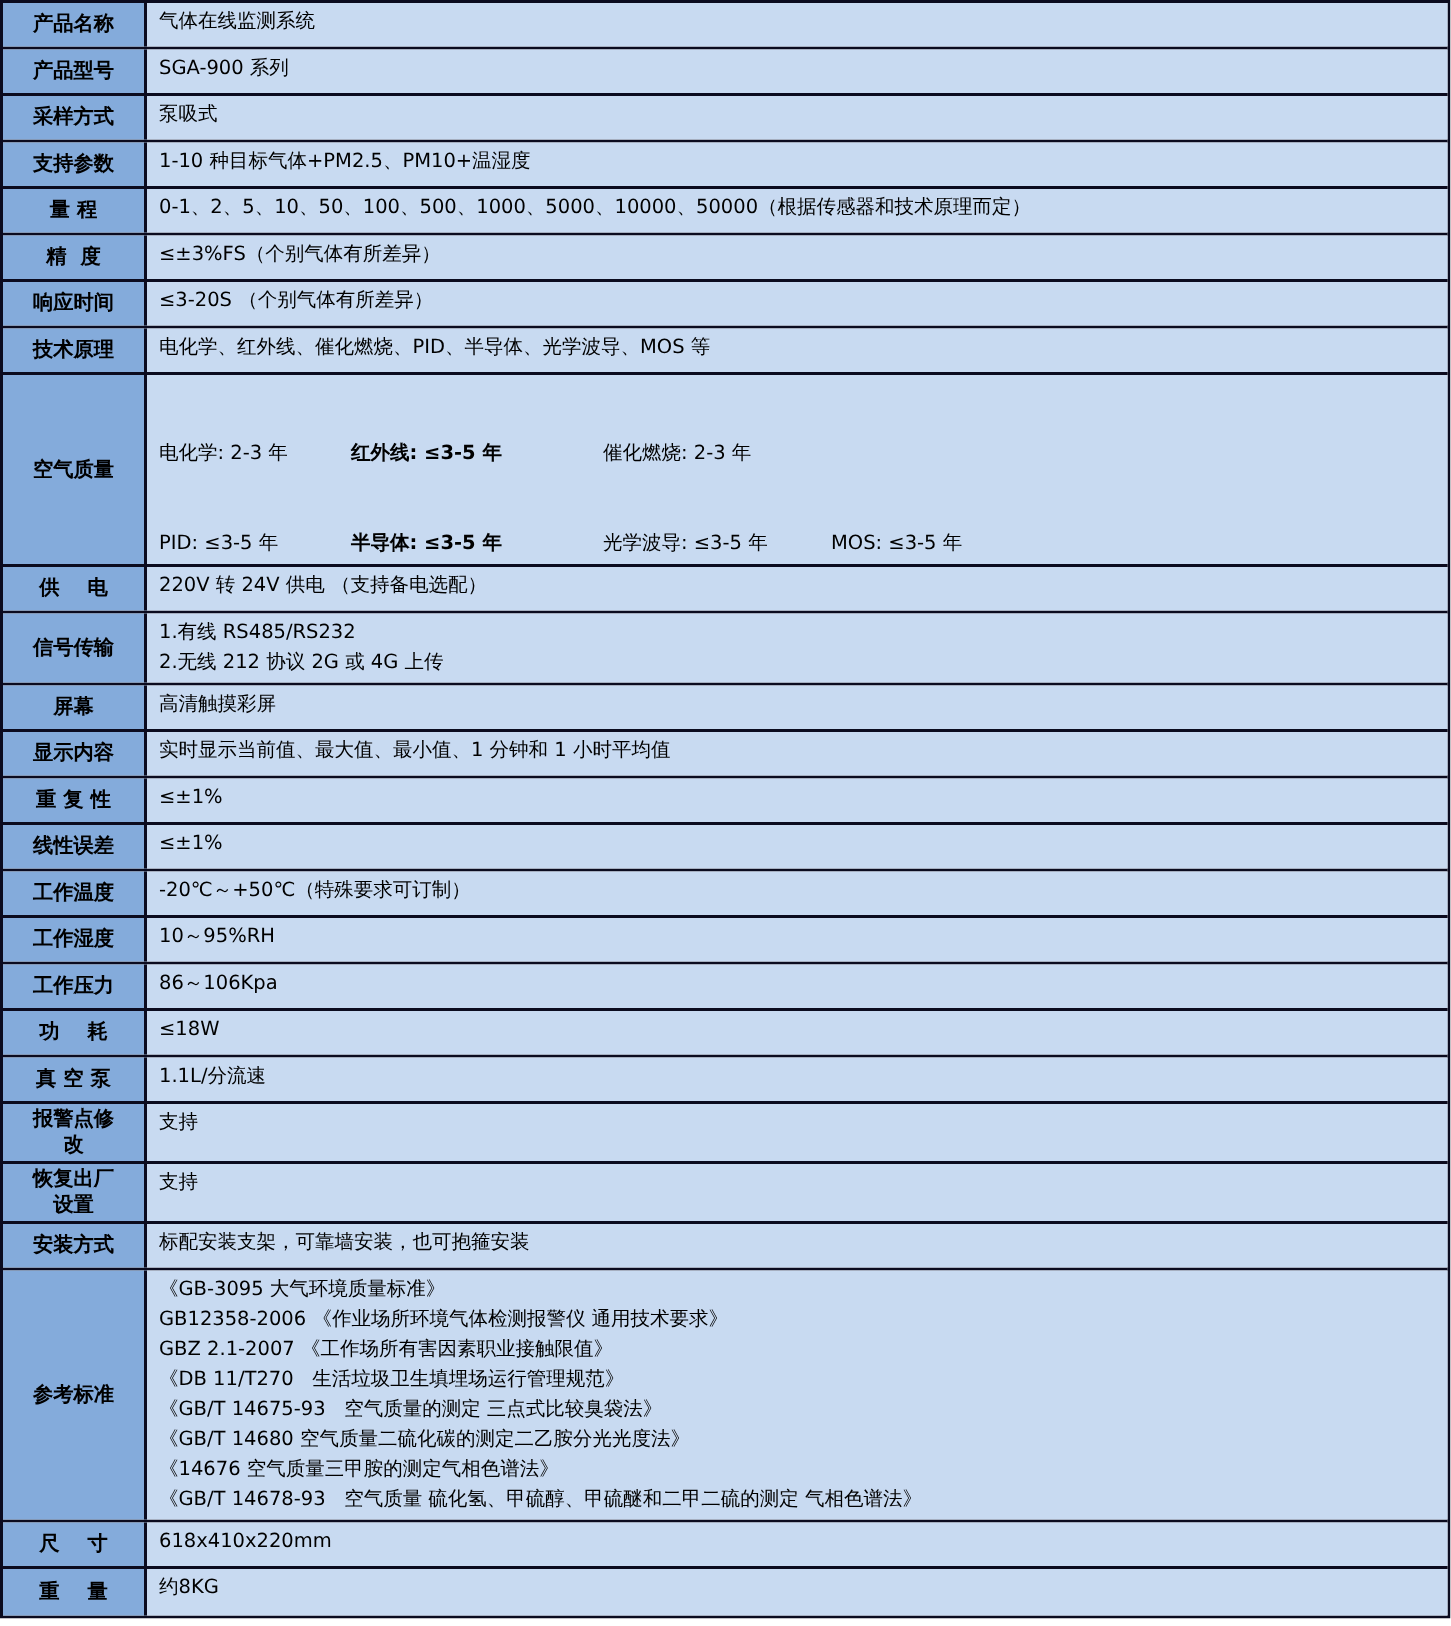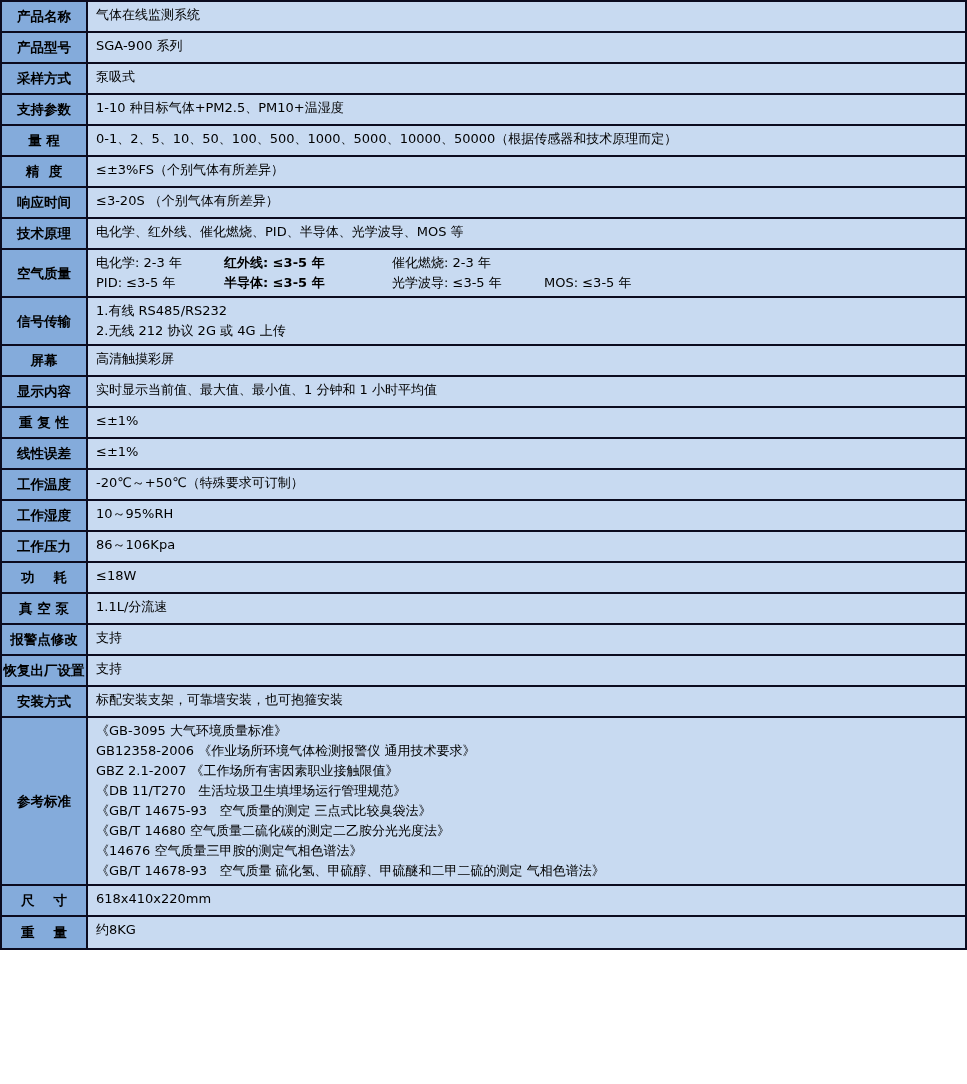--- a/index.html
+++ b/index.html
@@ -20,48 +20,48 @@
     border:2px solid var(--border);
   }
   .row{
     display:flex;
     border-bottom:2px solid var(--border);
     min-height:31px;
   }
   .row:last-child{border-bottom:none;}
   .label-cell{
     flex:none;
-    width:86px;
+    width:96px;
     background:var(--label-bg);
     border-right:2px solid var(--border);
     display:flex;
     align-items:center;
     justify-content:center;
     text-align:center;
     font-weight:bold;
     font-size:13.5px;
-    padding:2px 1px;
+    padding:2px 15px;
     white-space:pre-wrap;
     line-height:17px;
   }
   .value-cell{
     flex:1;
     background:var(--value-bg);
     display:flex;
     flex-direction:column;
     justify-content:flex-start;
     padding:3px 8px;
     font-size:13px;
   }
   .vline{
     line-height:20px;
     white-space:pre-wrap;
   }
   .cols{display:flex;}
-  .cols .seg{display:inline-block;white-space:pre-wrap;}
+  .cols .seg{display:inline-block;white-space:pre-wrap;margin-top:40px;}
   .cols .seg:nth-child(1){width:128px;}
   .cols .seg:nth-child(2){width:168px;font-weight:bold;}
   .cols .seg:nth-child(3){width:152px;}
 </style>
 </head>
 <body>
 
 <div class="spec-table">
     <div class="row">
       <div class="label-cell">产品名称</div>
@@ -112,20 +112,26 @@
       </div>
     </div>
     <div class="row">
       <div class="label-cell">空气质量</div>
       <div class="value-cell">
         <div class="vline cols"><span class="seg">电化学: 2-3 年</span><span class="seg">红外线: ≤3-5 年</span><span class="seg">催化燃烧: 2-3 年</span></div>
         <div class="vline cols"><span class="seg">PID: ≤3-5 年</span><span class="seg">半导体: ≤3-5 年</span><span class="seg">光学波导: ≤3-5 年</span><span class="seg">MOS: ≤3-5 年</span></div>
       </div>
     </div>
     <div class="row">
+      <div class="label-cell">供    电</div>
+      <div class="value-cell">
+        <div class="vline">220V 转 24V 供电 （支持备电选配）</div>
+      </div>
+    </div>
+    <div class="row">
       <div class="label-cell">信号传输</div>
       <div class="value-cell">
         <div class="vline">1.有线 RS485/RS232</div>
         <div class="vline">2.无线 212 协议 2G 或 4G 上传</div>
       </div>
     </div>
     <div class="row">
       <div class="label-cell">屏幕</div>
       <div class="value-cell">
         <div class="vline">高清触摸彩屏</div>

